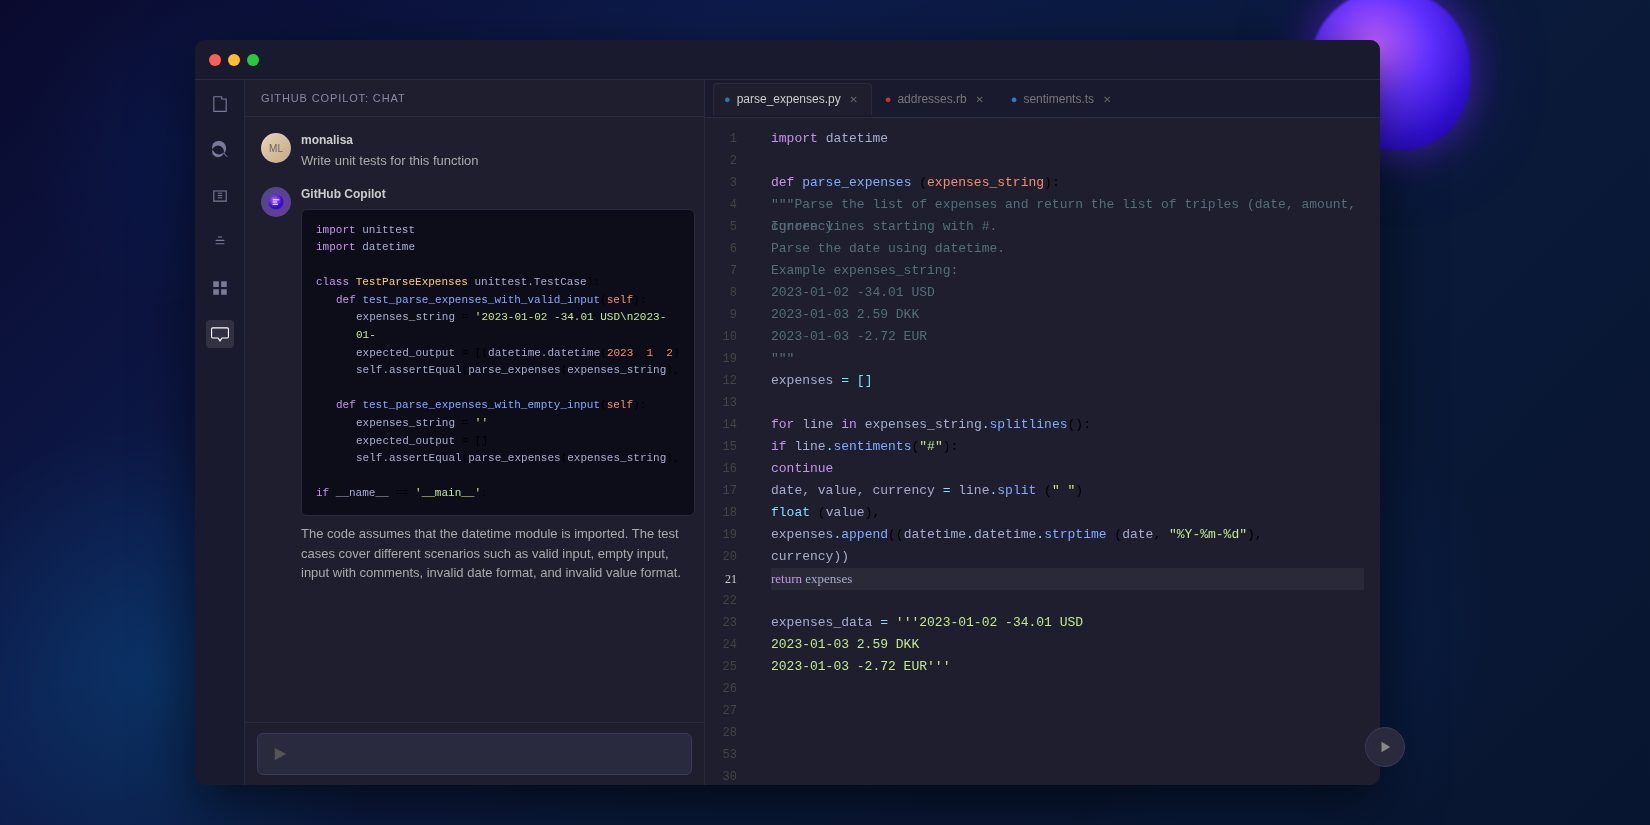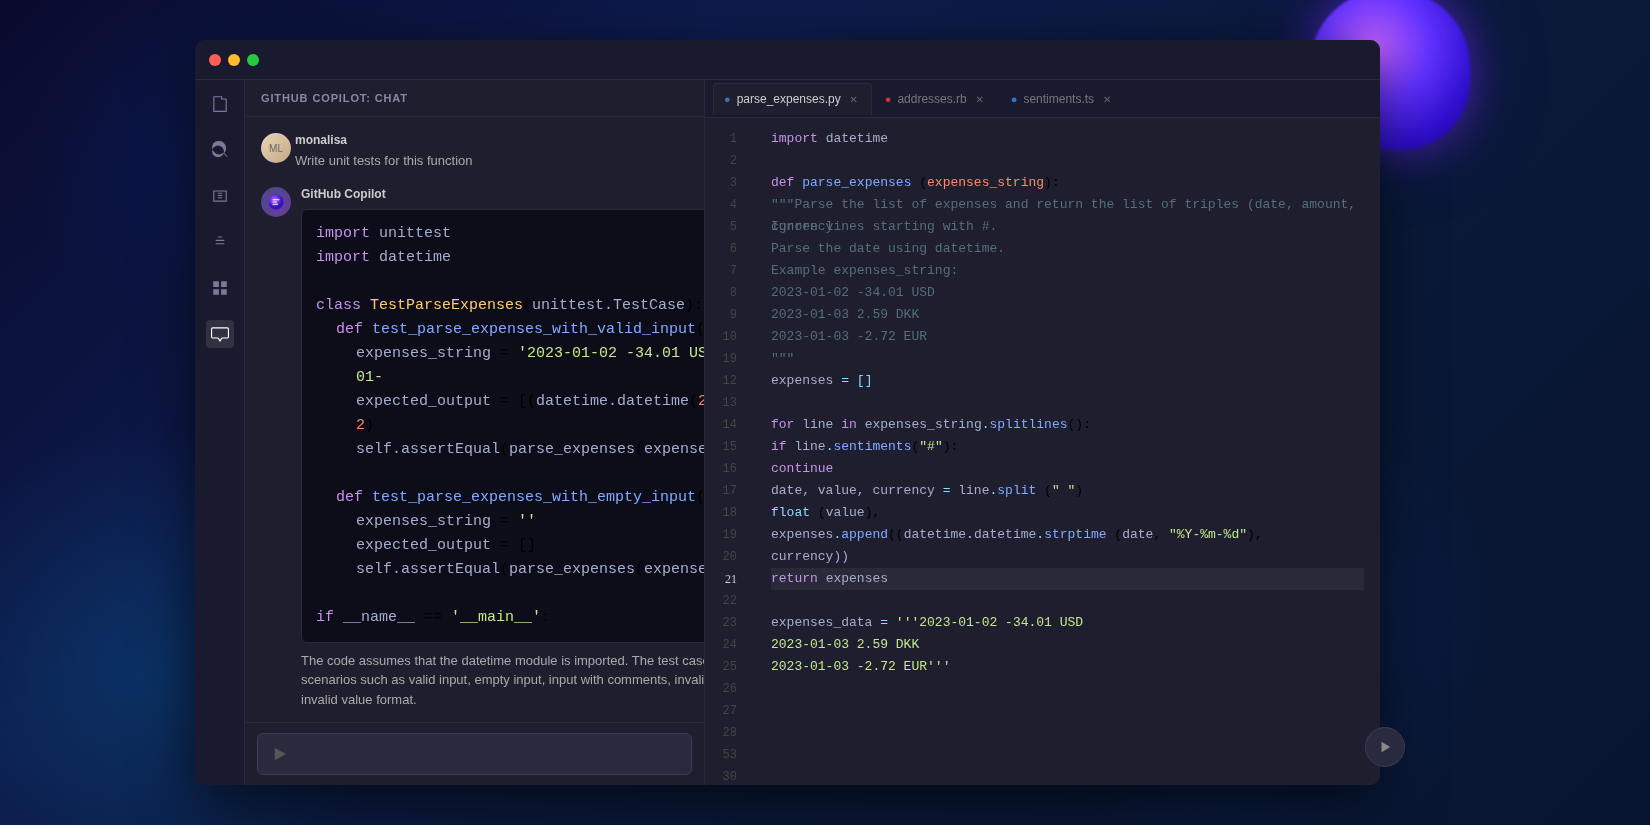--- a/index.html
+++ b/index.html
@@ -134,33 +134,33 @@
       background: #1e1e2e;
       border-right: 1px solid #2a2a3e;
       display: flex;
       flex-direction: column;
       flex-shrink: 0;
     }
     .chat-header {
       padding: 12px 16px;
       border-bottom: 1px solid #2a2a3e;
       font-size: 11px;
-      font-weight: 700;
+      font-weight: 400;
       color: #8888aa;
       letter-spacing: 0.08em;
       text-transform: uppercase;
     }
     .chat-messages {
       flex: 1;
       overflow-y: auto;
       padding: 16px;
     }
     .user-message {
       display: flex;
-      gap: 4px;
+      gap: 10px;
       margin-bottom: 16px;
       align-items: flex-start;
     }
     .user-avatar {
       width: 30px;
       height: 30px;
       border-radius: 50%;
       background: linear-gradient(135deg, #667eea, #764ba2);
       display: flex;
       align-items: center;
@@ -200,21 +200,21 @@
       font-size: 14px;
     }
 
     
     .code-block {
       background: #0d0d1a;
       border-radius: 6px;
       padding: 12px 14px;
       margin: 8px 0;
       font-family: 'Courier New', Consolas, monospace;
-      font-size: 15px;
+      font-size: 11px;
       line-height: 1.6;
       overflow-x: auto;
       border: 1px solid #2a2a3e;
     }
     .code-block .kw { color: #c792ea; }
     .code-block .plain { color: #a6accd; }
     .code-block .indent1 { padding-left: 20px; display: block; }
     .code-block .indent2 { padding-left: 40px; display: block; }
     .code-line { display: block; }
 
@@ -327,21 +327,21 @@
     .line-numbers div.active-line { color: #ccc; font-family: Liberation Serif, serif; }
     .code-area {
       flex: 1;
       padding: 10px 16px;
       overflow-y: auto;
       overflow-x: auto;
       line-height: 1.7;
       font-size: 13px;
     }
     .code-area .cl { display: block; height: 22px; }
-    .code-area .cl.active-line-bg { background: rgba(255,255,255,0.05); }
+    .code-area .cl.active-line-bg { background: rgba(255,255,255,0.05); font-family: Liberation Serif, serif; }
     
     .kw { color: #c792ea; }
     .fn-name { color: #82aaff; }
     .string { color: #c3e88d; }
     .plain-text { color: #a6accd; }
     .num { color: #f78c6c; }
     .param { color: #f78c6c; }
     .punc { color: #89ddff; }
     .builtin { color: #89ddff; }
     .docstr { color: #546e7a; }

